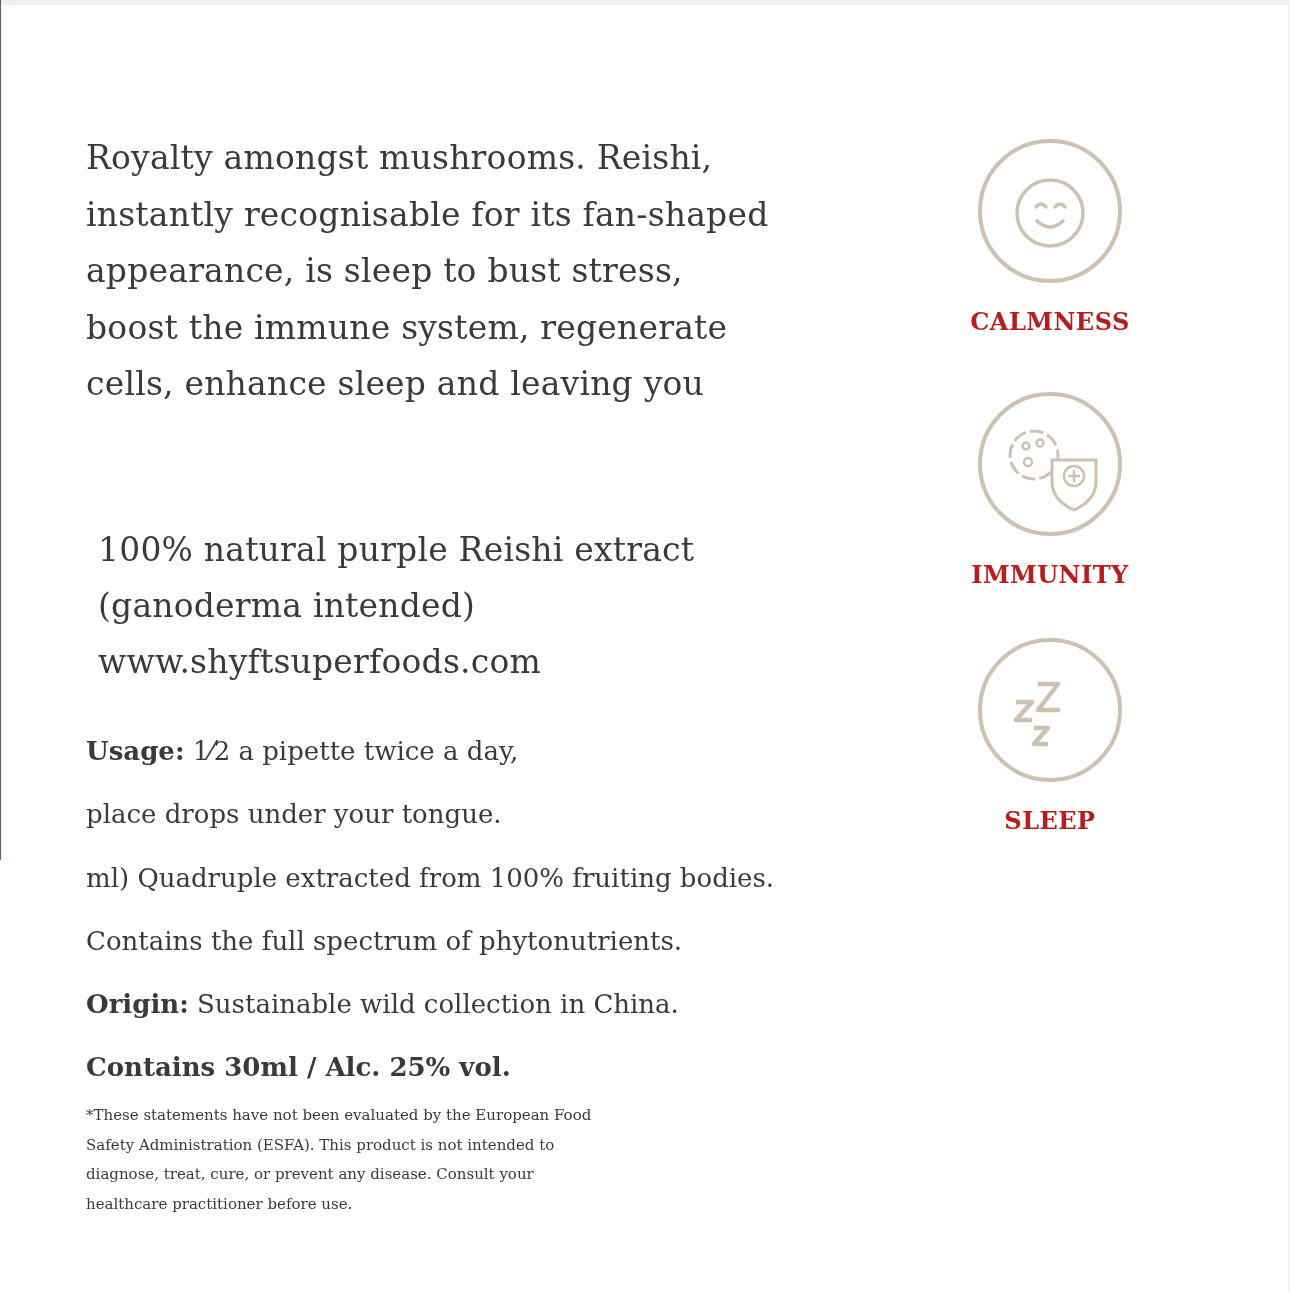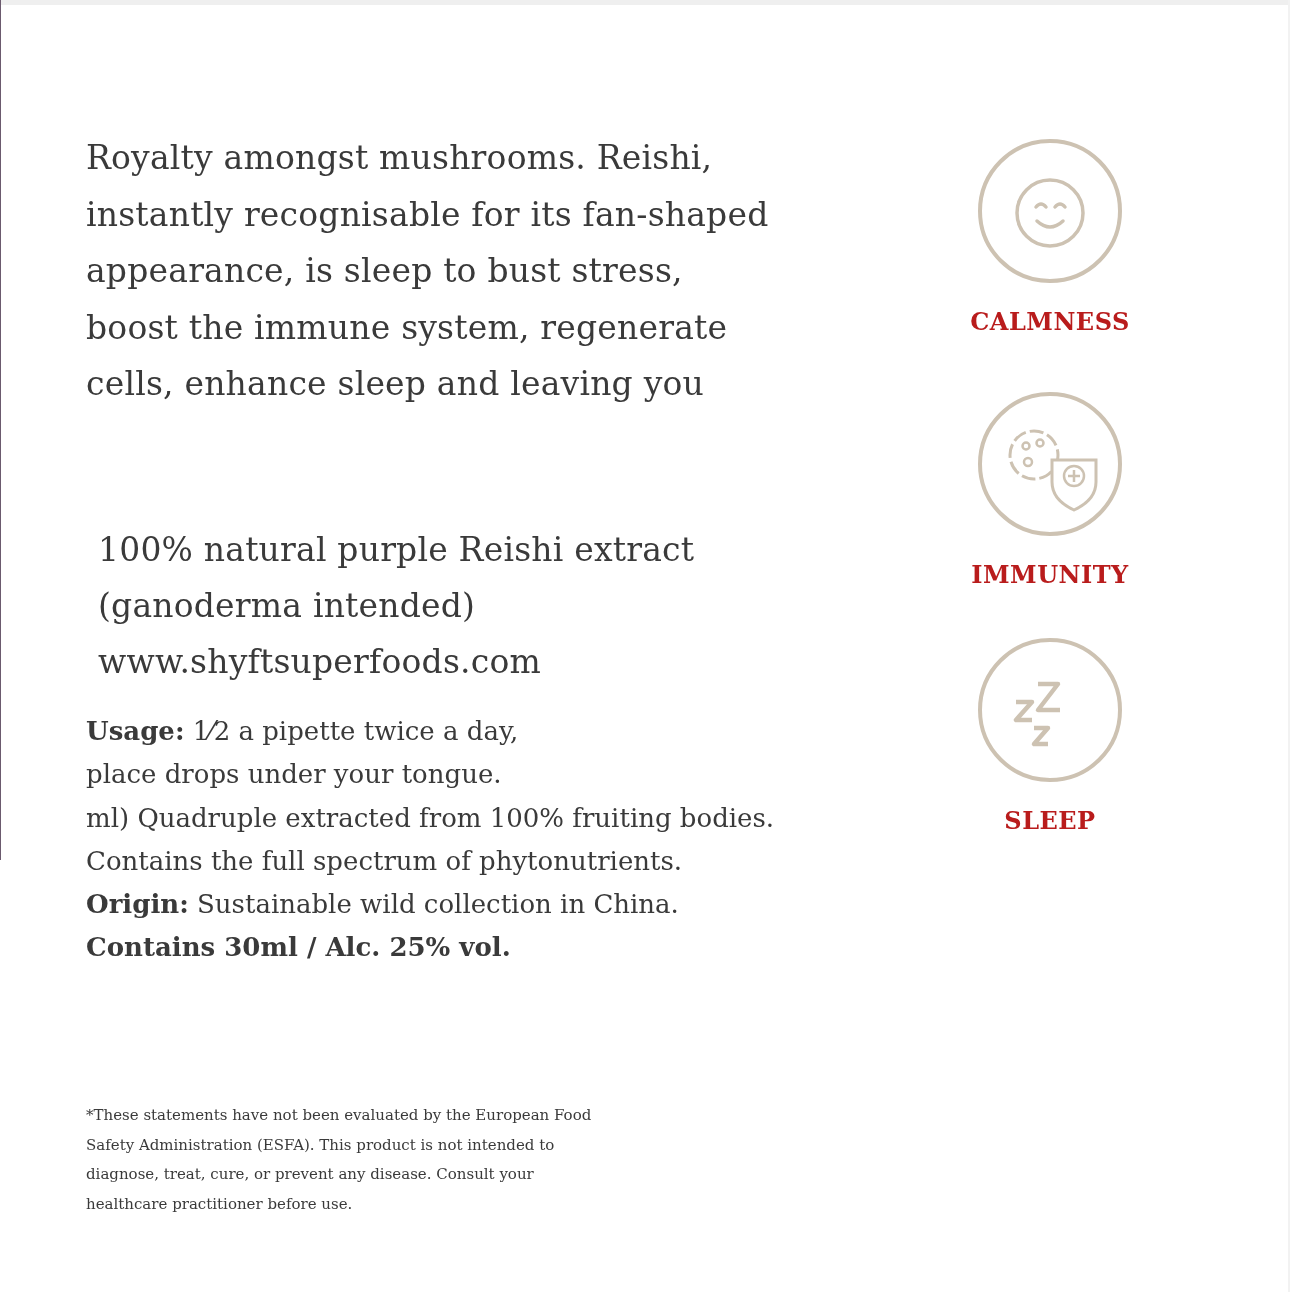--- a/index.html
+++ b/index.html
@@ -20,21 +20,21 @@
   .intro p { margin: 0; }
   .extract {
     position: absolute; left: 98px; top: 508px; width: 820px;
     font-size: 33px; line-height: 56px; letter-spacing: 0.2px; margin-top: 14px;
   }
   .extract div { white-space: nowrap; }
   .details {
     position: absolute; left: 86px; top: 710px; width: 830px;
     font-size: 26px; line-height: 43.3px;
   }
-  .details div { white-space: nowrap; }
+  .details div { white-space: nowrap; margin-top: 20px; }
   .details b { font-weight: bold; }
   .disclaimer {
     position: absolute; left: 86px; top: 1101px; width: 760px;
     font-size: 15px; line-height: 29.5px;
   }
   .disclaimer div { white-space: nowrap; }
 
   .benefit { position: absolute; left: 960px; width: 180px; text-align: center; }
   .benefit .ring {
     display: block; margin: 0 auto; width: 148px; height: 148px;

